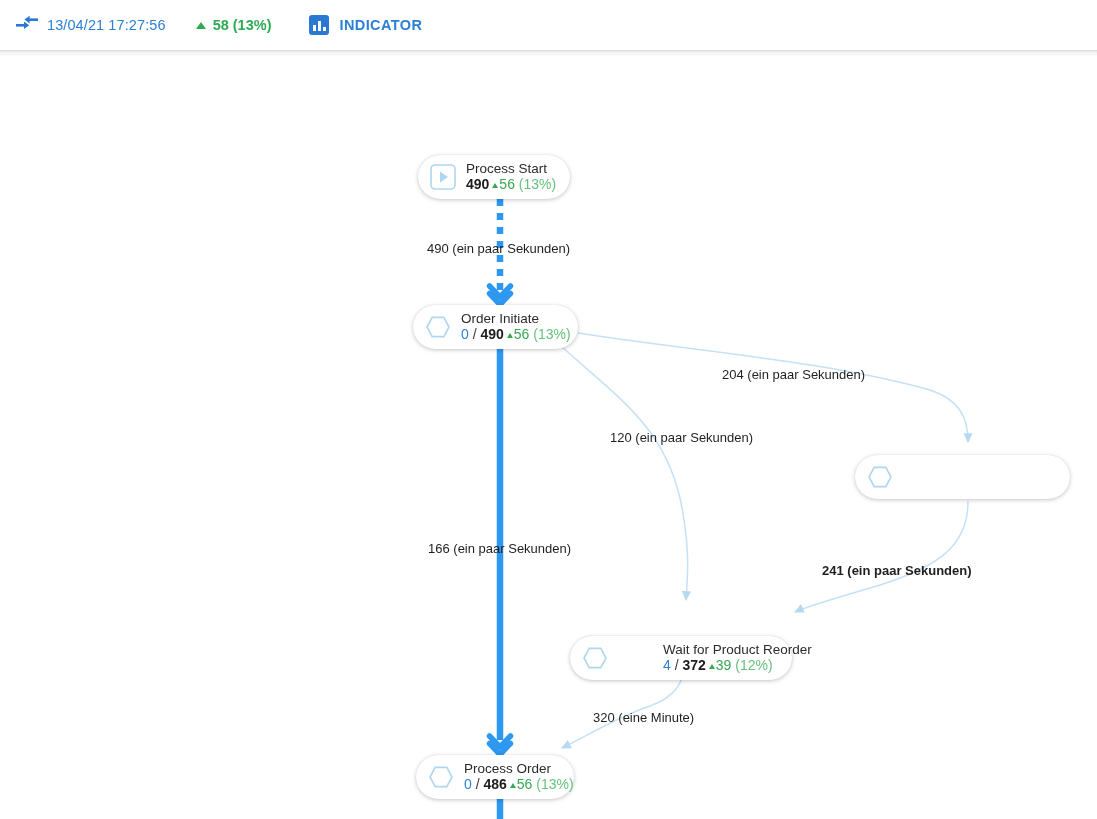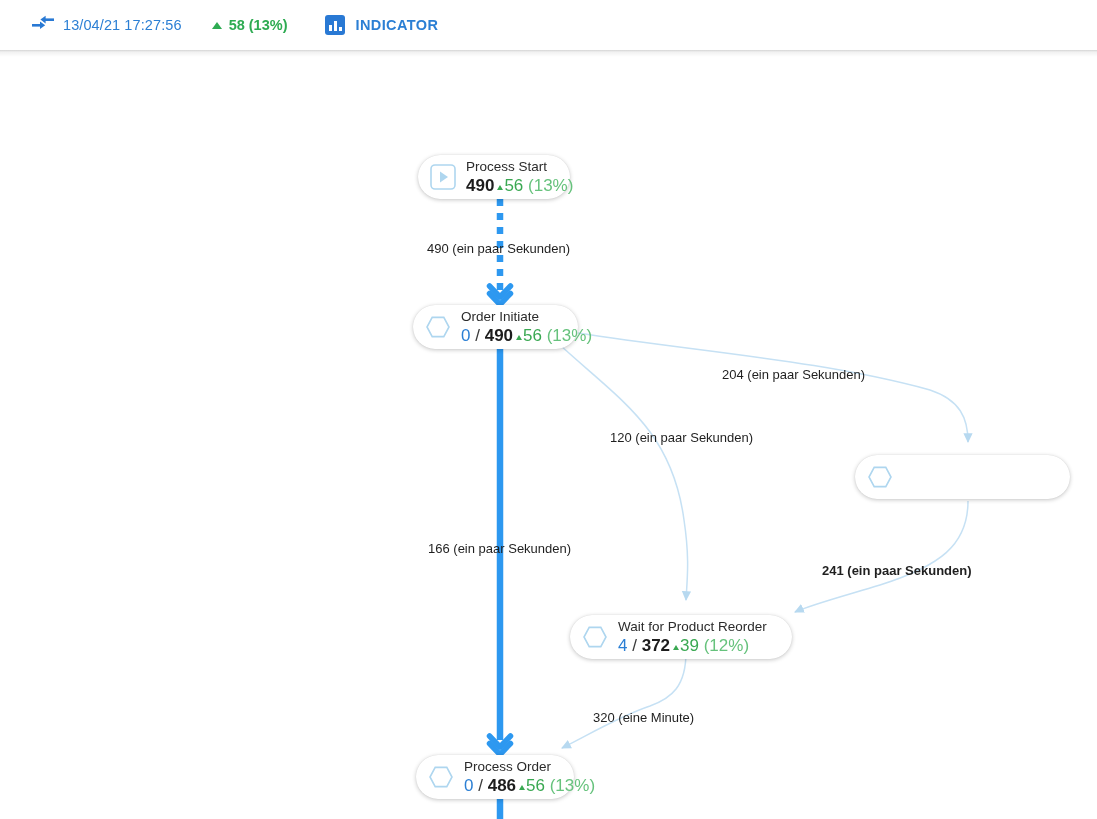--- a/index.html
+++ b/index.html
@@ -19,21 +19,21 @@
   
   #header {
     position: absolute;
     left: 0; top: 0;
     width: 1097px;
     height: 50px;
     background: #ffffff;
     display: flex;
     align-items: center;
     box-sizing: border-box;
-    padding-left: 32px;
+    padding-left: 16px;
     z-index: 5;
   }
   #header-shadow {
     position: absolute;
     left: 0; top: 50px;
     width: 1097px;
     height: 10px;
     background: linear-gradient(to bottom, rgba(0,0,0,0.17) 0px, rgba(0,0,0,0.055) 2px, rgba(0,0,0,0.0) 7px);
     z-index: 4;
   }
@@ -145,21 +145,21 @@
     flex-direction: column;
     justify-content: center;
     line-height: 1.12;
   }
   .node .node-title {
     font-size: 13.5px;
     color: #2b2b2b;
     white-space: nowrap;
   }
   .node .node-stats {
-    font-size: 17px;
+    font-size: 14px;
     white-space: nowrap;
     margin-top: 1px;
   }
   .st-blue { color: #2b7fd4; }
   .st-dark { color: #1d1d1d; font-weight: bold; }
   .st-sep  { color: #3a3a3a; }
   .st-green { color: #3aa852; }
   .st-green-light { color: #66c27c; }
   .st-tri {
     display: inline-block;
@@ -307,21 +307,21 @@
     </div>
 
     <div class="node" style="left:855px; top:455px; width:215px;">
       <span class="node-icon">
         <svg width="28" height="28" viewBox="0 0 28 28">
           <path d="M8.2 4.4 L19.8 4.4 L25 14 L19.8 23.6 L8.2 23.6 L3 14 Z" fill="none" stroke="#aed6ef" stroke-width="1.6"></path>
         </svg>
       </span>
     </div>
 
-    <div class="node" style="left:570px; top:615px; width:222px;">
+    <div class="node" style="left:570px; top:636px; width:222px;gap:45px;">
       <span class="node-icon">
         <svg width="28" height="28" viewBox="0 0 28 28">
           <path d="M8.2 4.4 L19.8 4.4 L25 14 L19.8 23.6 L8.2 23.6 L3 14 Z" fill="none" stroke="#aed6ef" stroke-width="1.6"></path>
         </svg>
       </span>
       <span class="node-text">
         <span class="node-title">Wait for Product Reorder</span>
         <span class="node-stats"><span class="st-blue">4</span>
           <span class="st-sep">/</span>
           <span class="st-dark">372</span><span class="st-tri"></span><span class="st-green">39</span>

